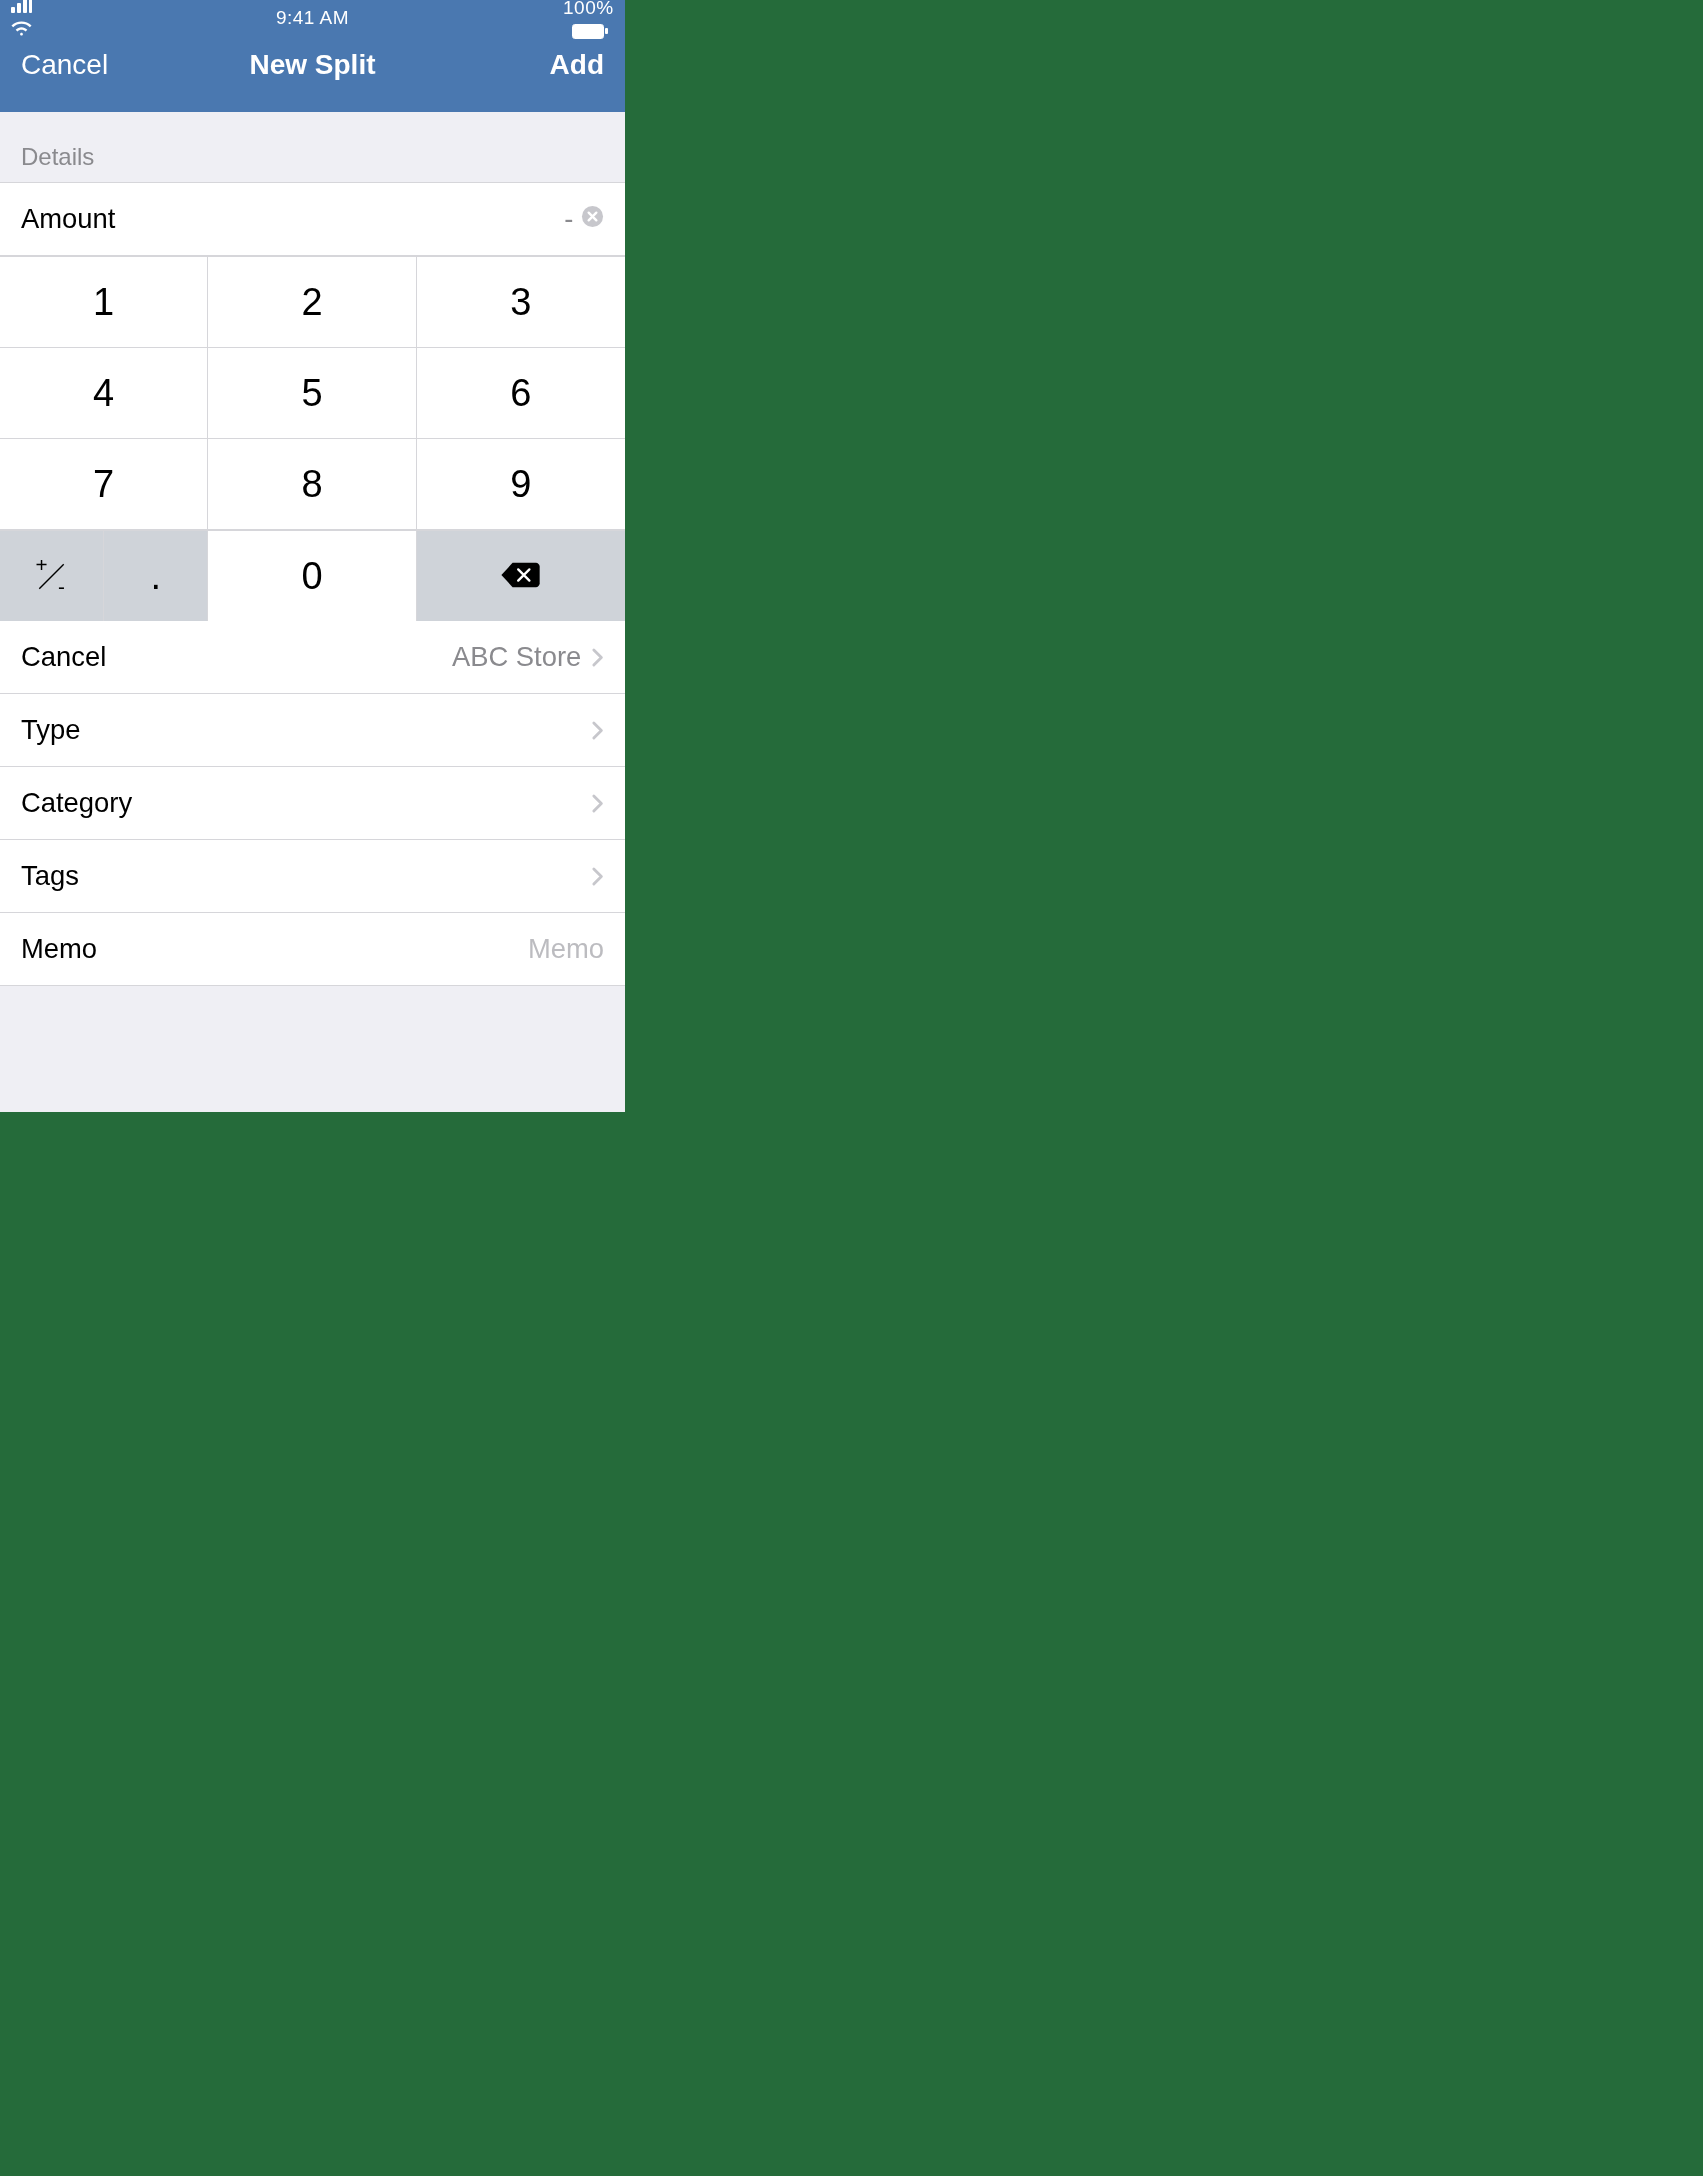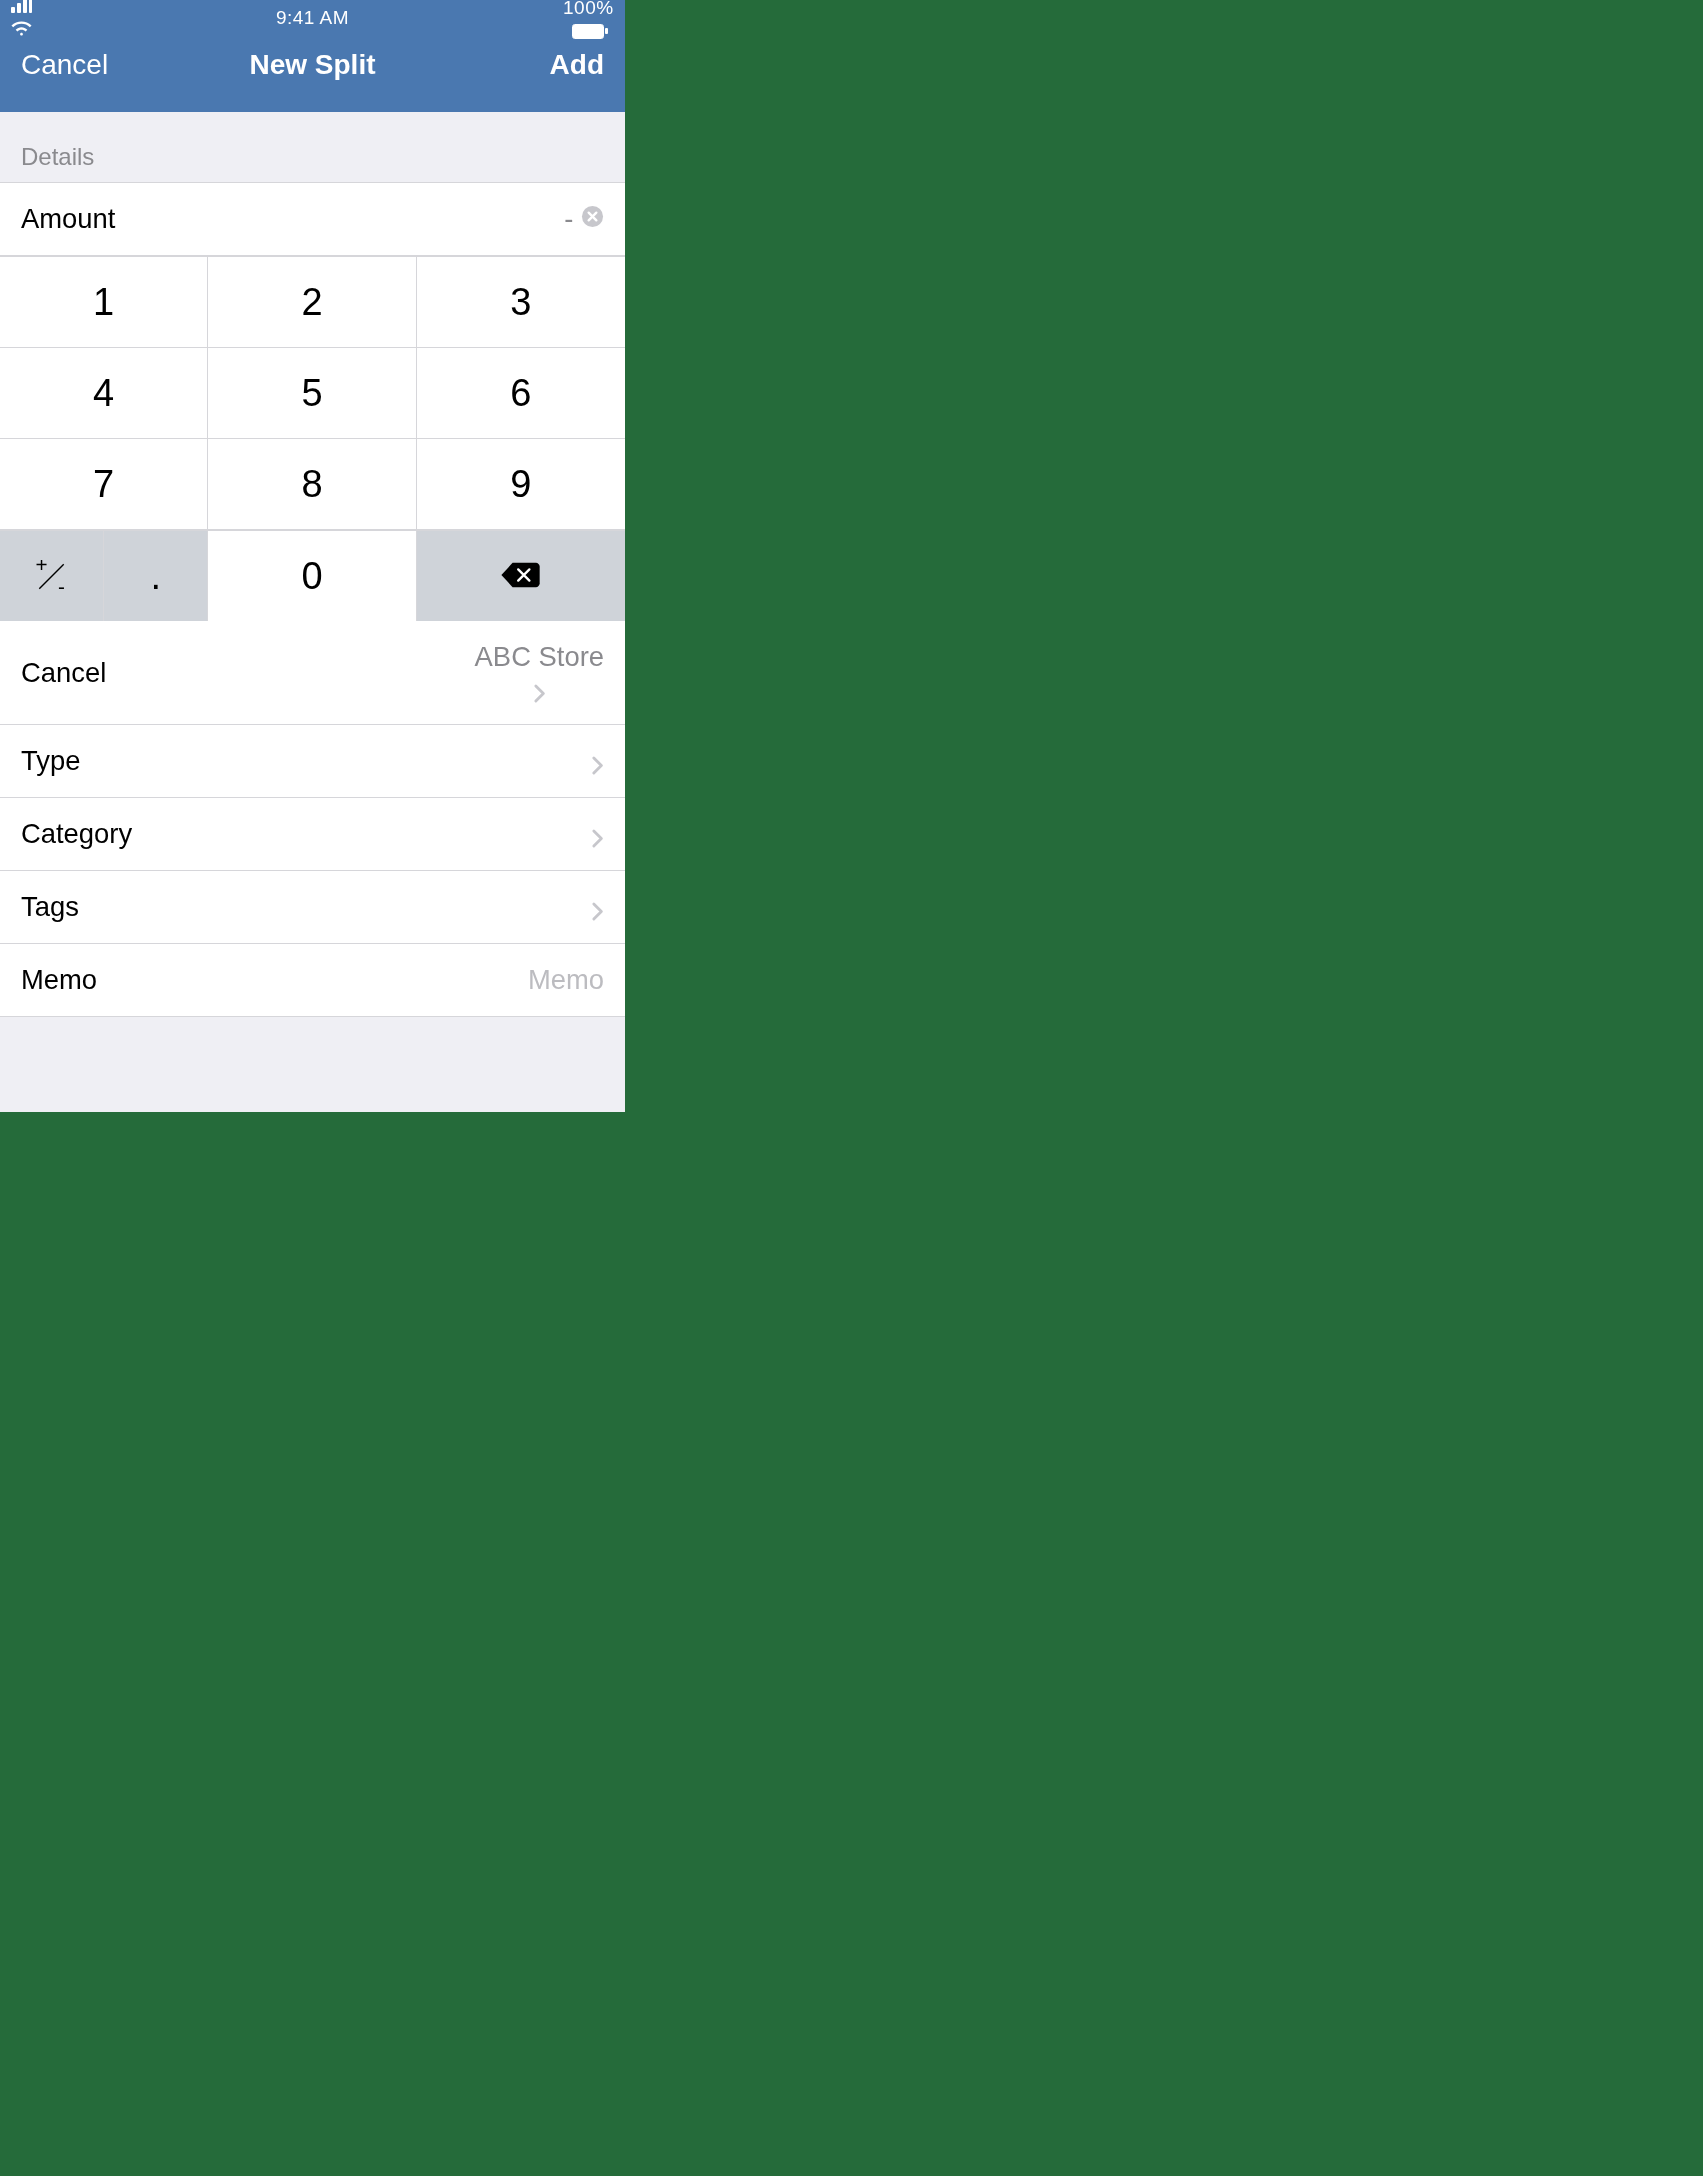--- a/index.html
+++ b/index.html
@@ -83,21 +83,21 @@
     background: #ffffff;
     border-bottom: 0.9px solid #d6d6da;
     padding: 20px 21px;
     display: flex;
     align-items: center;
     justify-content: space-between;
     font-size: 27.4px;
   }
   .row.first { border-top: 0.9px solid #d6d6da; }
   .row-label { color: #000; }
-  .row-value { color: #8a8a8e; display:flex; align-items:center; gap:9.5px;flex-direction:column;}
+  .row-value { color: #8a8a8e; display:flex; align-items:center; gap:9.5px;}
   .chevron { color:#c7c7cc; }
   .chevron svg{ display:block; }
 
   .amount-right { display:flex; align-items:center; gap:7.6px; color:#8a8a8e; font-size:27.4px;}
   .clear-btn { cursor:pointer; }
 
   
   .keypad {
     display: grid;
     grid-template-columns: repeat(3, 1fr);

